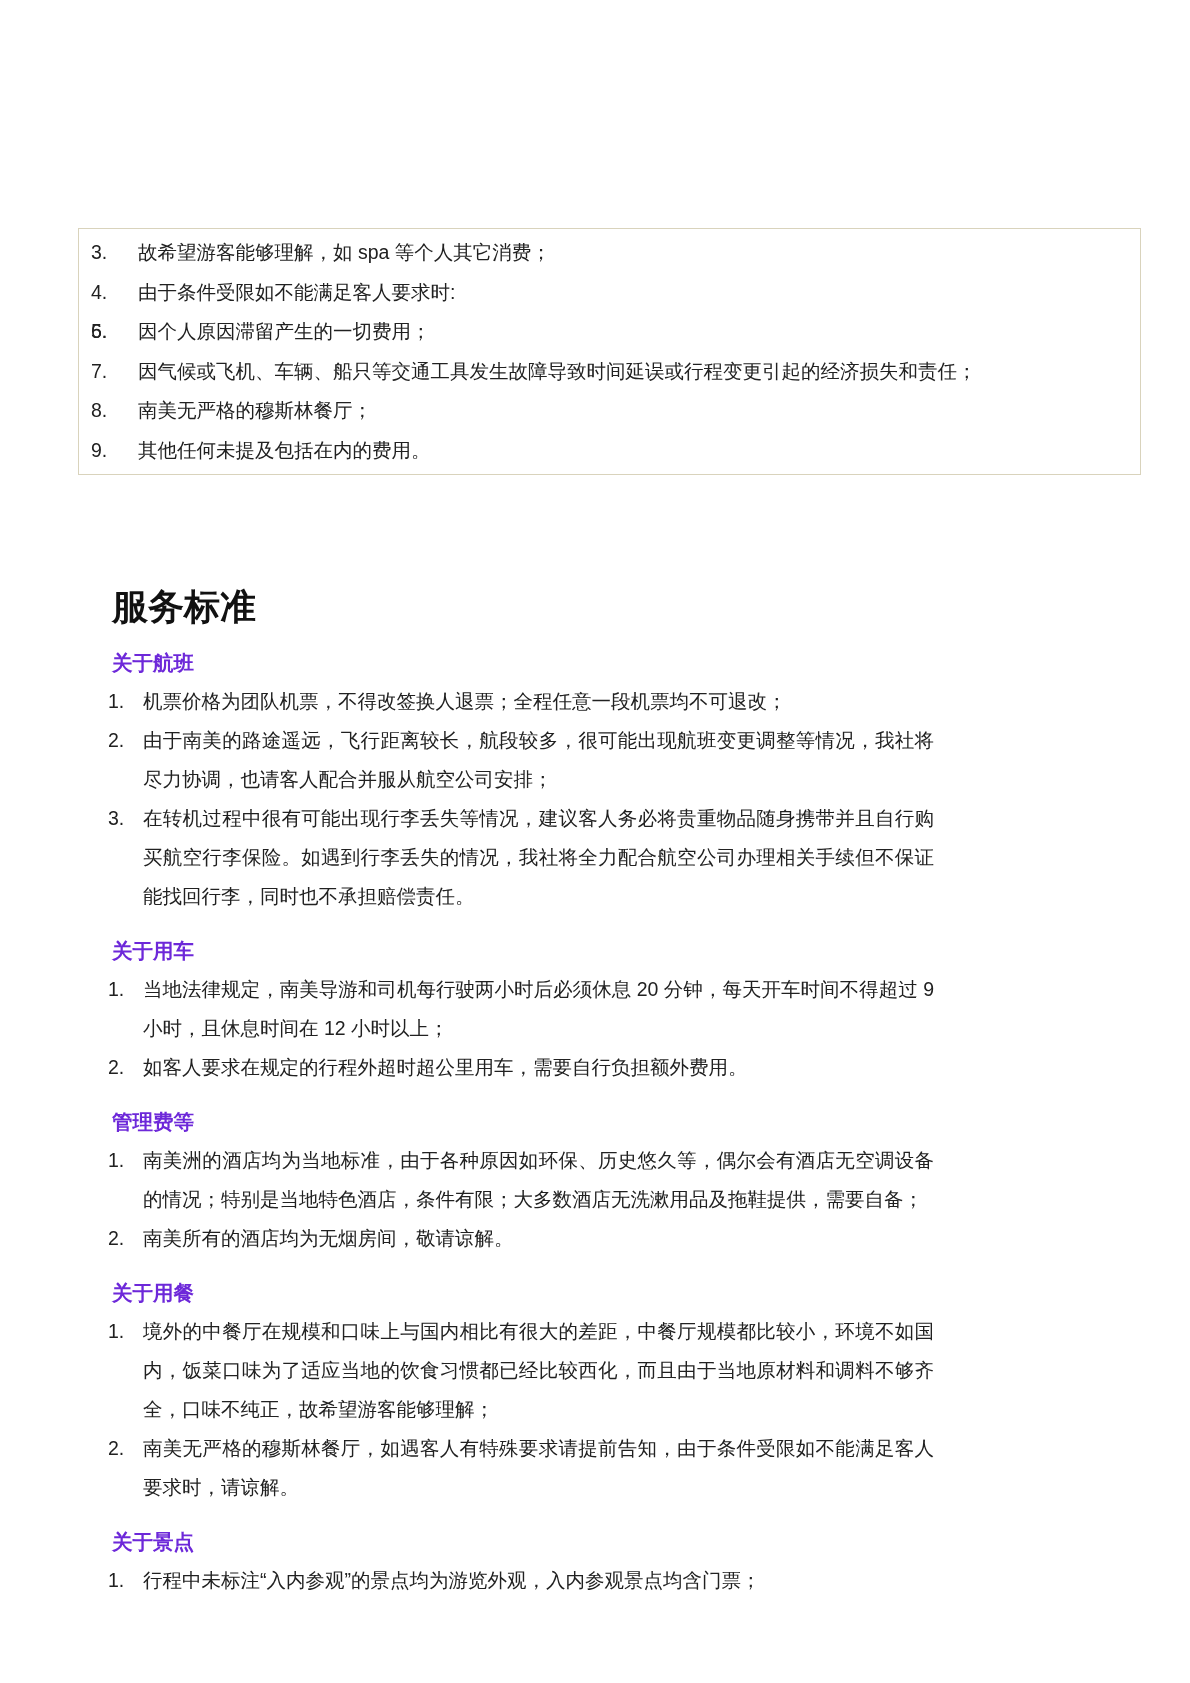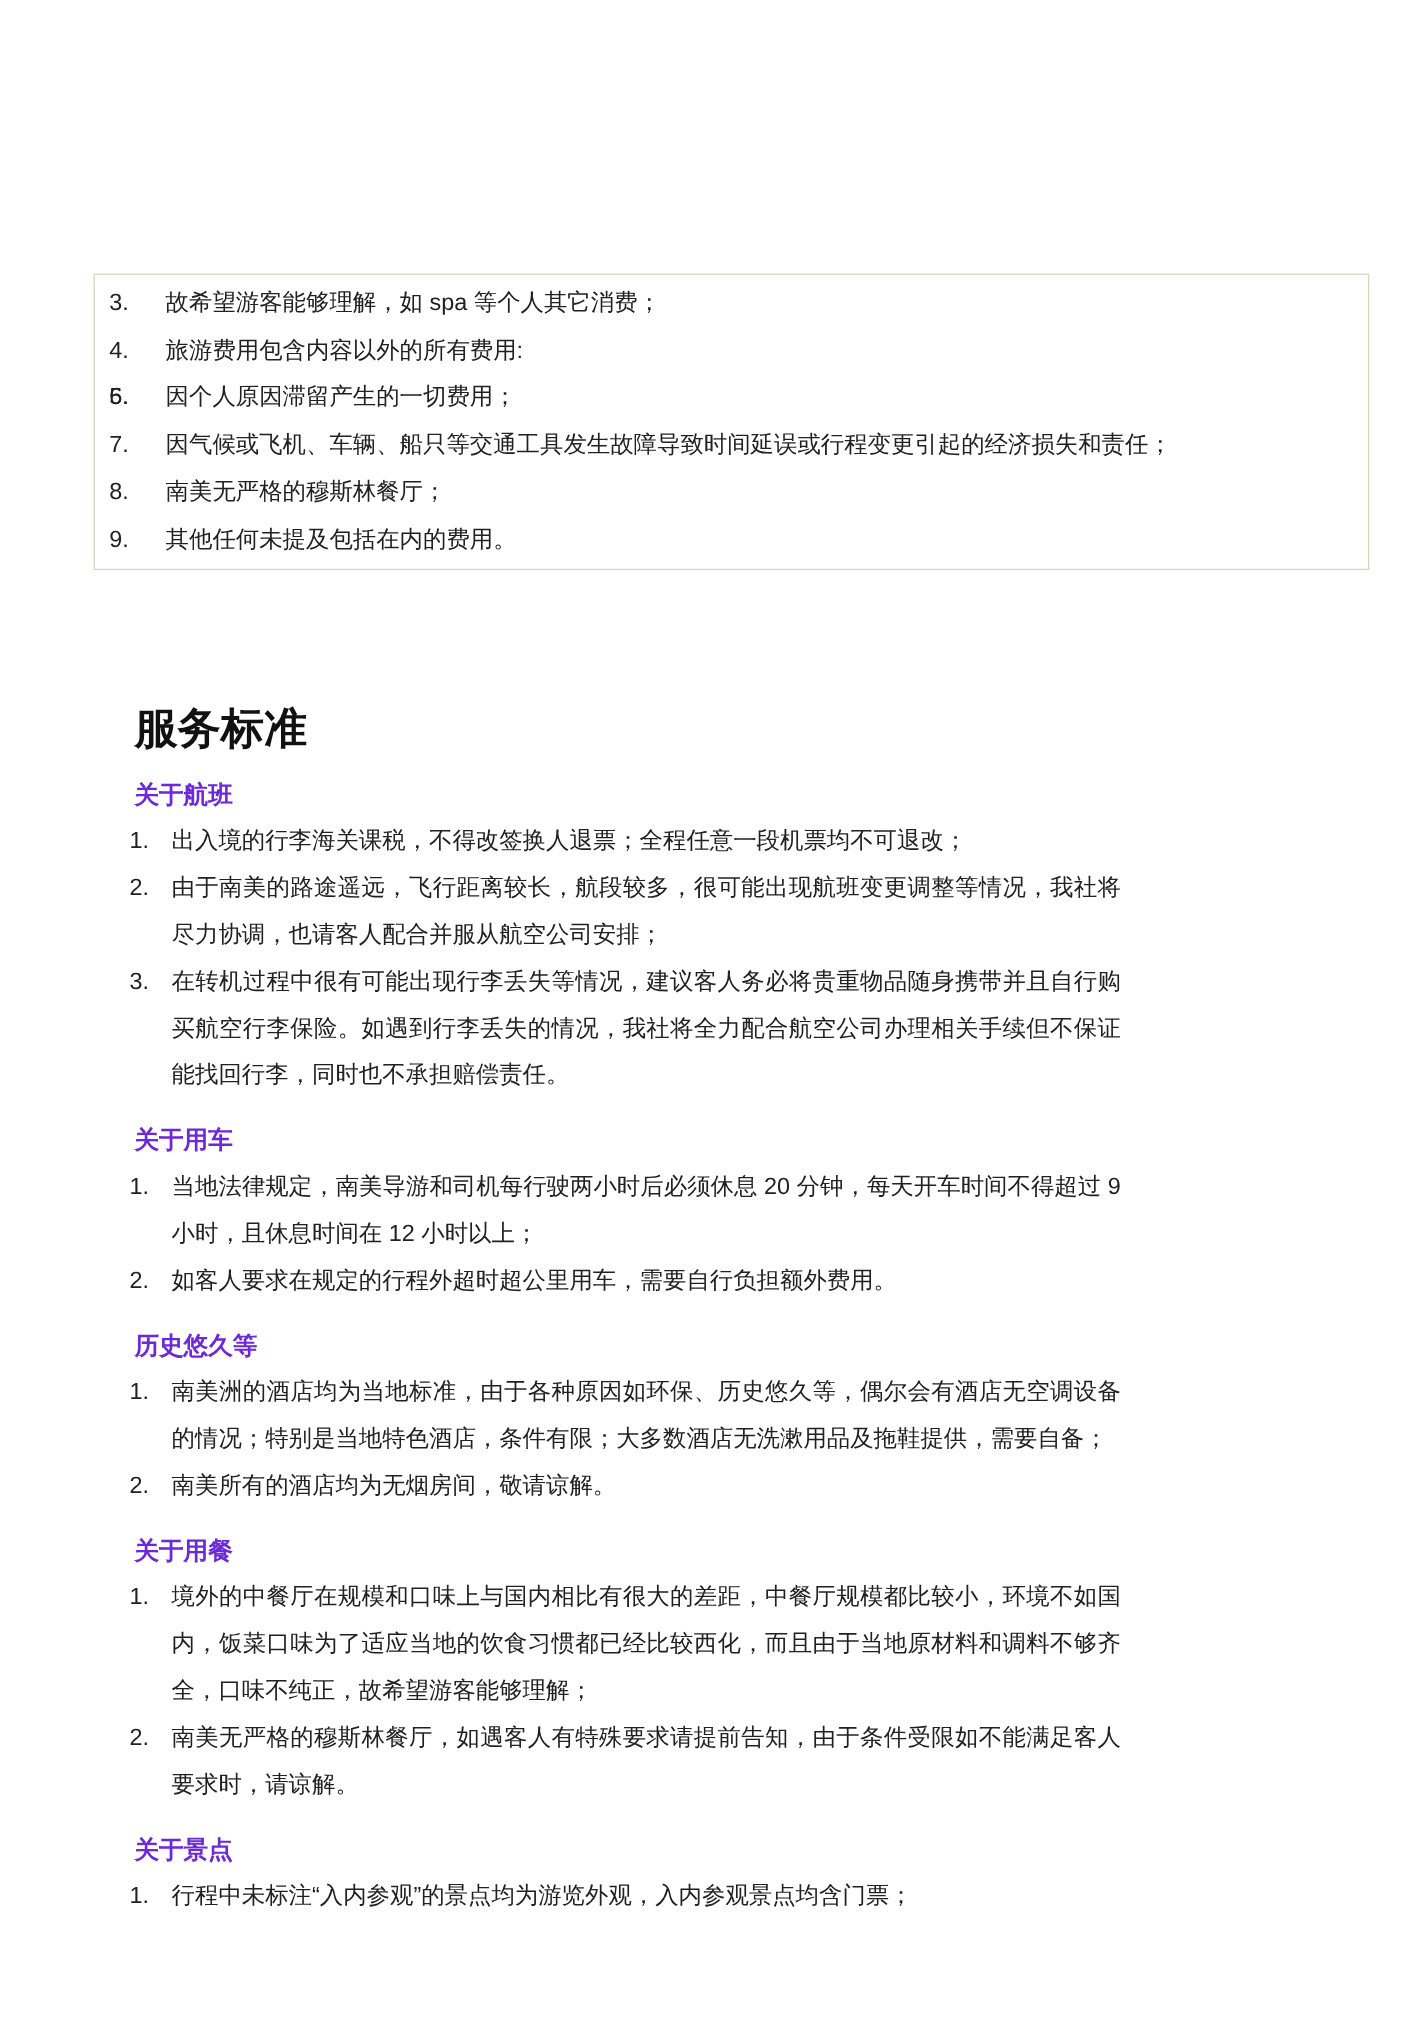--- a/index.html
+++ b/index.html
@@ -84,46 +84,46 @@
     left: 0;
     top: 0;
   }
 </style>
 </head>
 <body>
 
 <div class="note-box">
   <ol>
     <li><span class="num">3.</span><span>故希望游客能够理解，如 spa 等个人其它消费；</span></li>
-    <li><span class="num">4.</span><span>旅游费用包含内容以外的所有费用:</span></li>
+    <li><span class="num">4.</span><span>由于条件受限如不能满足客人要求时:</span></li>
     <li><span class="num">5.</span></li>
     <li><span class="num">6.</span><span>因个人原因滞留产生的一切费用；</span></li>
     <li><span class="num">7.</span><span>因气候或飞机、车辆、船只等交通工具发生故障导致时间延误或行程变更引起的经济损失和责任；</span></li>
     <li><span class="num">8.</span><span>南美无严格的穆斯林餐厅；</span></li>
     <li><span class="num">9.</span><span>其他任何未提及包括在内的费用。</span></li>
   </ol>
 </div>
 
 <div class="service">
   <h1>服务标准</h1>
 
   <h2>关于航班</h2>
   <ol>
-    <li><span class="num">1.</span><span>出入境的行李海关课税，不得改签换人退票；全程任意一段机票均不可退改；</span></li>
+    <li><span class="num">1.</span><span>机票价格为团队机票，不得改签换人退票；全程任意一段机票均不可退改；</span></li>
     <li><span class="num">2.</span><span>由于南美的路途遥远，飞行距离较长，航段较多，很可能出现航班变更调整等情况，我社将尽力协调，也请客人配合并服从航空公司安排；</span></li>
     <li><span class="num">3.</span><span>在转机过程中很有可能出现行李丢失等情况，建议客人务必将贵重物品随身携带并且自行购买航空行李保险。如遇到行李丢失的情况，我社将全力配合航空公司办理相关手续但不保证能找回行李，同时也不承担赔偿责任。</span></li>
   </ol>
 
   <h2>关于用车</h2>
   <ol>
     <li><span class="num">1.</span><span>当地法律规定，南美导游和司机每行驶两小时后必须休息 20 分钟，每天开车时间不得超过 9 小时，且休息时间在 12 小时以上；</span></li>
     <li><span class="num">2.</span><span>如客人要求在规定的行程外超时超公里用车，需要自行负担额外费用。</span></li>
   </ol>
 
-  <h2>历史悠久等</h2>
+  <h2>管理费等</h2>
   <ol>
     <li><span class="num">1.</span><span>南美洲的酒店均为当地标准，由于各种原因如环保、历史悠久等，偶尔会有酒店无空调设备的情况；特别是当地特色酒店，条件有限；大多数酒店无洗漱用品及拖鞋提供，需要自备；</span></li>
     <li><span class="num">2.</span><span>南美所有的酒店均为无烟房间，敬请谅解。</span></li>
   </ol>
 
   <h2>关于用餐</h2>
   <ol>
     <li><span class="num">1.</span><span>境外的中餐厅在规模和口味上与国内相比有很大的差距，中餐厅规模都比较小，环境不如国内，饭菜口味为了适应当地的饮食习惯都已经比较西化，而且由于当地原材料和调料不够齐全，口味不纯正，故希望游客能够理解；</span></li>
     <li><span class="num">2.</span><span>南美无严格的穆斯林餐厅，如遇客人有特殊要求请提前告知，由于条件受限如不能满足客人要求时，请谅解。</span></li>
   </ol>

